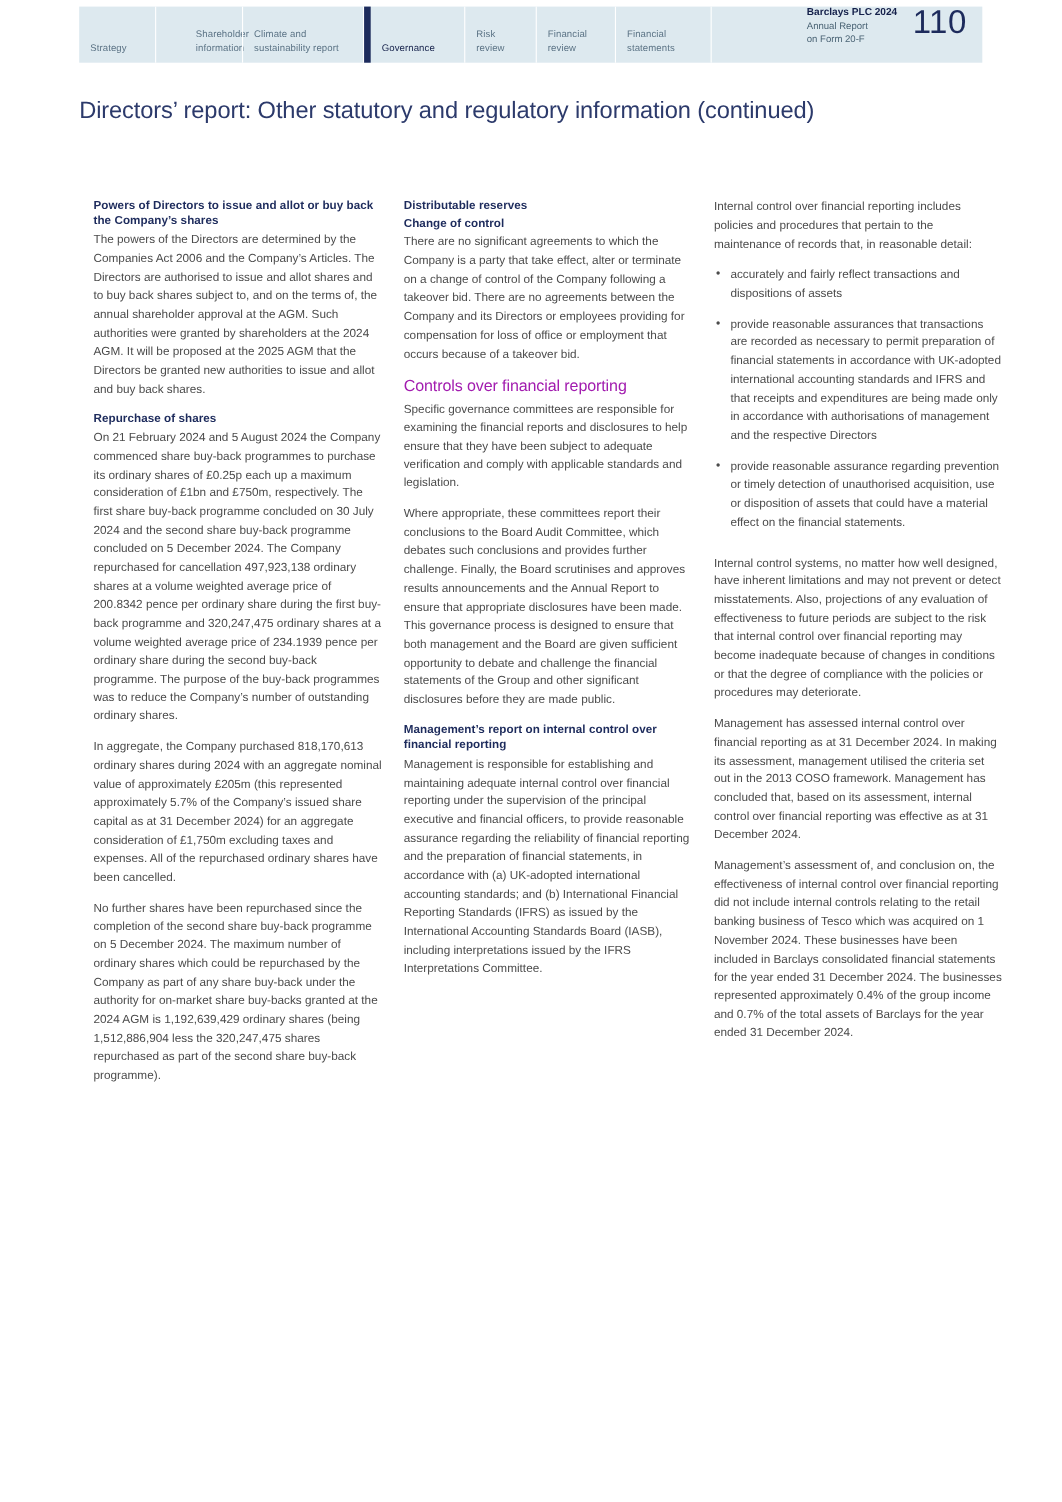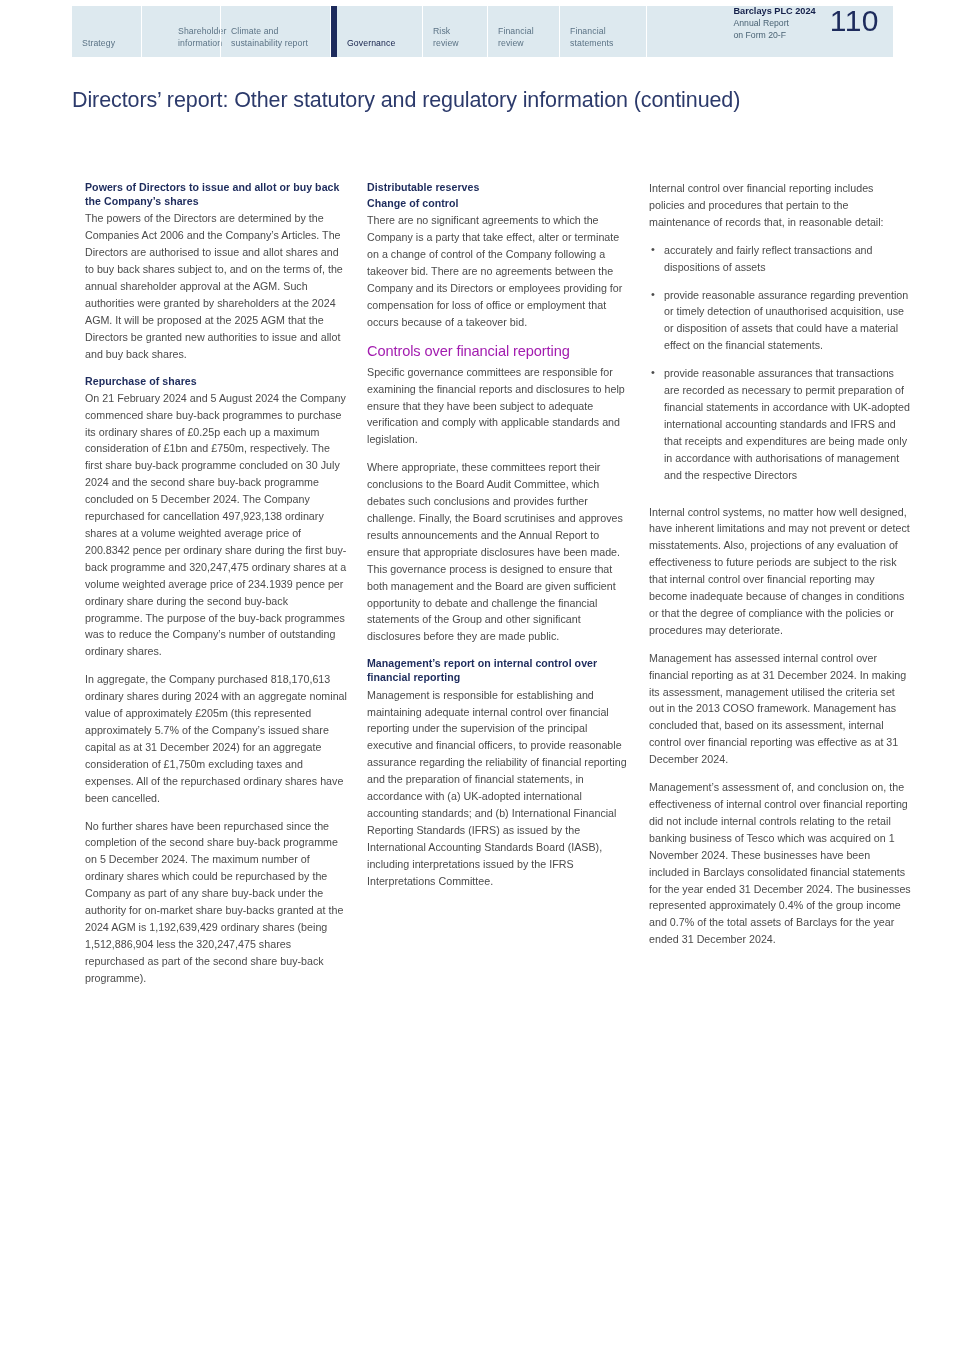--- a/index.html
+++ b/index.html
@@ -220,22 +220,22 @@
     <p>Specific governance committees are responsible for examining the financial reports and disclosures to help ensure that they have been subject to adequate verification and comply with applicable standards and legislation.</p>
     <p>Where appropriate, these committees report their conclusions to the Board Audit Committee, which debates such conclusions and provides further challenge. Finally, the Board scrutinises and approves results announcements and the Annual Report to ensure that appropriate disclosures have been made. This governance process is designed to ensure that both management and the Board are given sufficient opportunity to debate and challenge the financial statements of the Group and other significant disclosures before they are made public.</p>
     <h3>Management’s report on internal control over financial reporting</h3>
     <p>Management is responsible for establishing and maintaining adequate internal control over financial reporting under the supervision of the principal executive and financial officers, to provide reasonable assurance regarding the reliability of financial reporting and the preparation of financial statements, in accordance with (a) UK-adopted international accounting standards; and (b) International Financial Reporting Standards (IFRS) as issued by the International Accounting Standards Board (IASB), including interpretations issued by the IFRS Interpretations Committee.</p>
   </div>
 
   <div class="col">
     <p>Internal control over financial reporting includes policies and procedures that pertain to the maintenance of records that, in reasonable detail:</p>
     <ul class="bullets">
       <li>accurately and fairly reflect transactions and dispositions of assets</li>
+      <li>provide reasonable assurances that transactions are recorded as necessary to permit preparation of financial statements in accordance with UK-adopted international accounting standards and IFRS and that receipts and expenditures are being made only in accordance with authorisations of management and the respective Directors</li>
       <li>provide reasonable assurance regarding prevention or timely detection of unauthorised acquisition, use or disposition of assets that could have a material effect on the financial statements.</li>
-      <li>provide reasonable assurances that transactions are recorded as necessary to permit preparation of financial statements in accordance with UK-adopted international accounting standards and IFRS and that receipts and expenditures are being made only in accordance with authorisations of management and the respective Directors</li>
     </ul>
     <div class="sec-gap"></div>
     <p>Internal control systems, no matter how well designed, have inherent limitations and may not prevent or detect misstatements. Also, projections of any evaluation of effectiveness to future periods are subject to the risk that internal control over financial reporting may become inadequate because of changes in conditions or that the degree of compliance with the policies or procedures may deteriorate.</p>
     <p>Management has assessed internal control over financial reporting as at 31 December 2024. In making its assessment, management utilised the criteria set out in the 2013 COSO framework. Management has concluded that, based on its assessment, internal control over financial reporting was effective as at 31 December 2024.</p>
     <p>Management’s assessment of, and conclusion on, the effectiveness of internal control over financial reporting did not include internal controls relating to the retail banking business of Tesco which was acquired on 1 November 2024. These businesses have been included in Barclays consolidated financial statements for the year ended 31 December 2024. The businesses represented approximately 0.4% of the group income and 0.7% of the total assets of Barclays for the year ended 31 December 2024.</p>
   </div>
 
 </div>
 
 </body></html>

